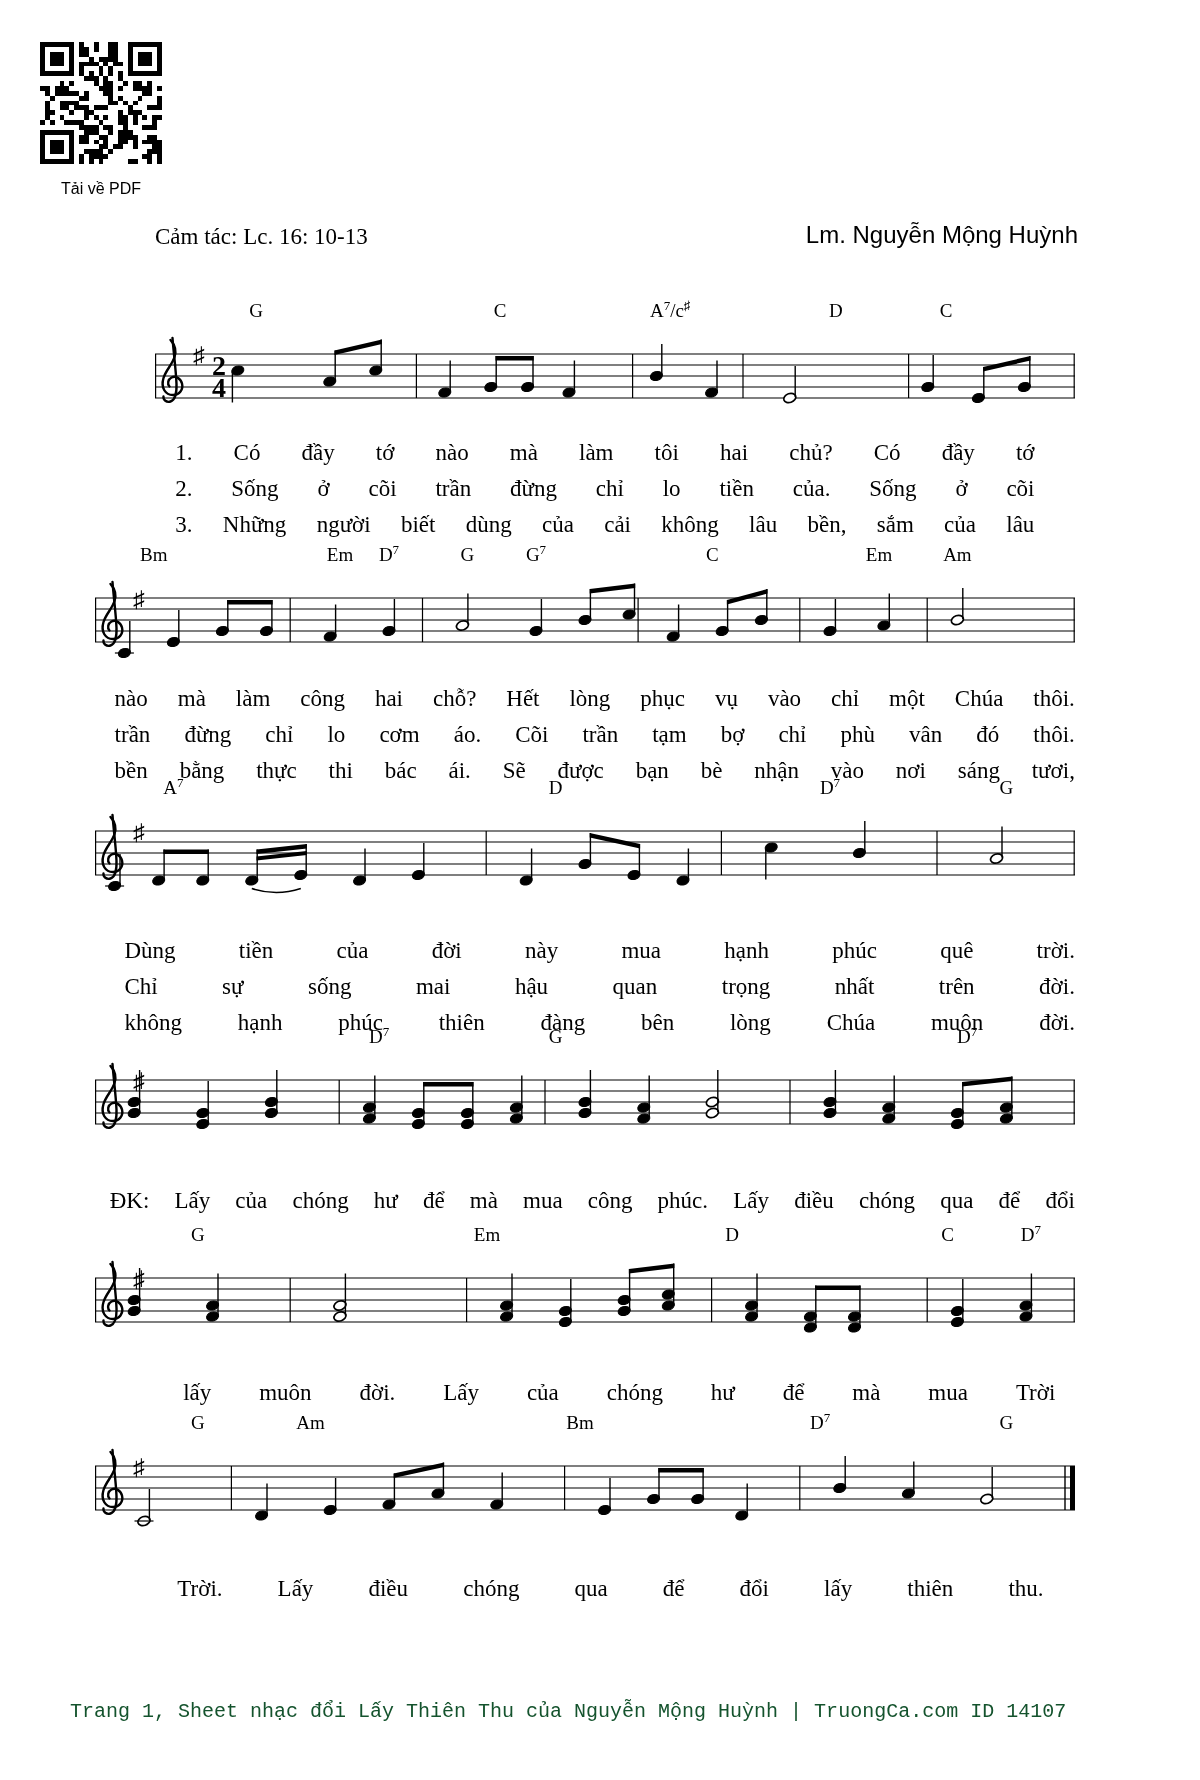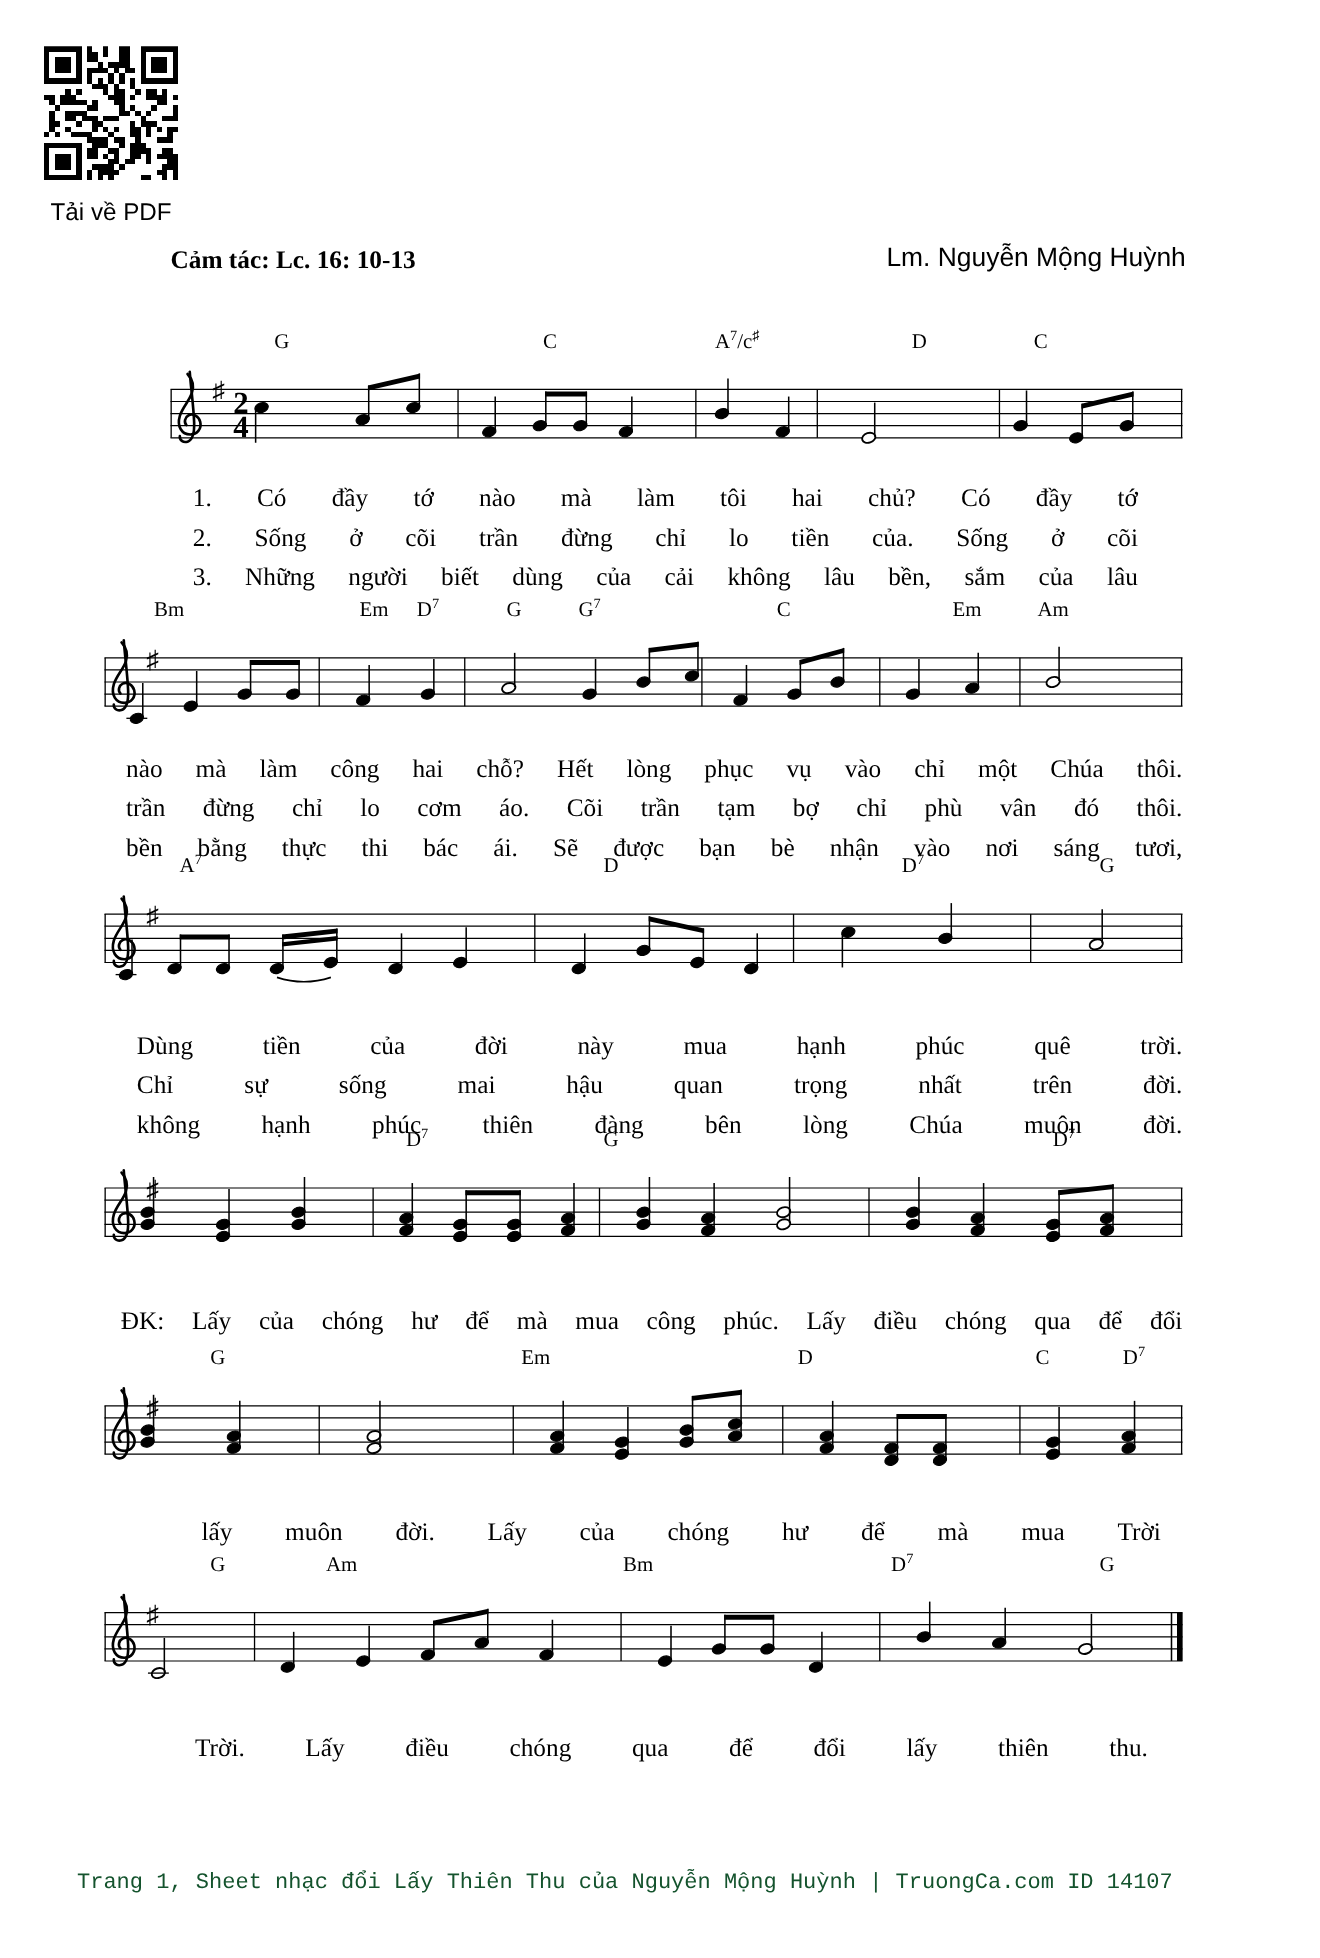--- a/index.html
+++ b/index.html
@@ -1,24 +1,24 @@
 <!DOCTYPE html>
 <html><head>
 <meta charset="utf-8">
 <style>
   html,body{margin:0;padding:0;background:#e8e8e8;}
   .page{position:relative;width:1200px;height:1780px;background:#ffffff;overflow:hidden;
         font-family:"Liberation Serif", serif;color:#000;}
   .qr{position:absolute;left:40px;top:42px;width:122px;height:122px;cursor:pointer;}
   .qr svg{width:100%;height:100%;}
   .qr-label{position:absolute;left:28px;top:180px;width:146px;text-align:center;
-            font-family:"Liberation Sans", sans-serif;font-size:22px;color:#000;}
+            font-family:"Liberation Sans", sans-serif;font-size:16px;color:#000;}
   .title{position:absolute;left:0;top:58px;width:1090px;text-align:center;
          font-family:"Liberation Sans", sans-serif;font-weight:bold;font-size:55px;letter-spacing:0px;}
-  .subtitle{position:absolute;left:155px;top:224px;font-size:23px;font-weight:bold;}
+  .subtitle{position:absolute;left:155px;top:224px;font-size:23px;}
   .author{position:absolute;right:122px;top:221px;font-family:"Liberation Sans", sans-serif;
           font-size:24px;font-weight:500;}
   .system{position:absolute;height:150px;}
   .chord{position:absolute;top:0px;transform:translateX(-50%);font-size:19px;font-family:"Liberation Serif",serif;white-space:nowrap;}
   .chord sup{font-size:13px;vertical-align:super;line-height:0;}
   .staff-svg{position:absolute;left:0;top:28px;overflow:visible;}
   .lyric-row{position:absolute;display:flex;justify-content:space-between;font-size:23px;
              font-family:"Liberation Serif",serif;white-space:nowrap;}
   .footer{position:absolute;left:70px;top:1700px;font-family:Liberation Mono, monospace;
           font-size:20px;font-weight:500;color:#14532d;}

